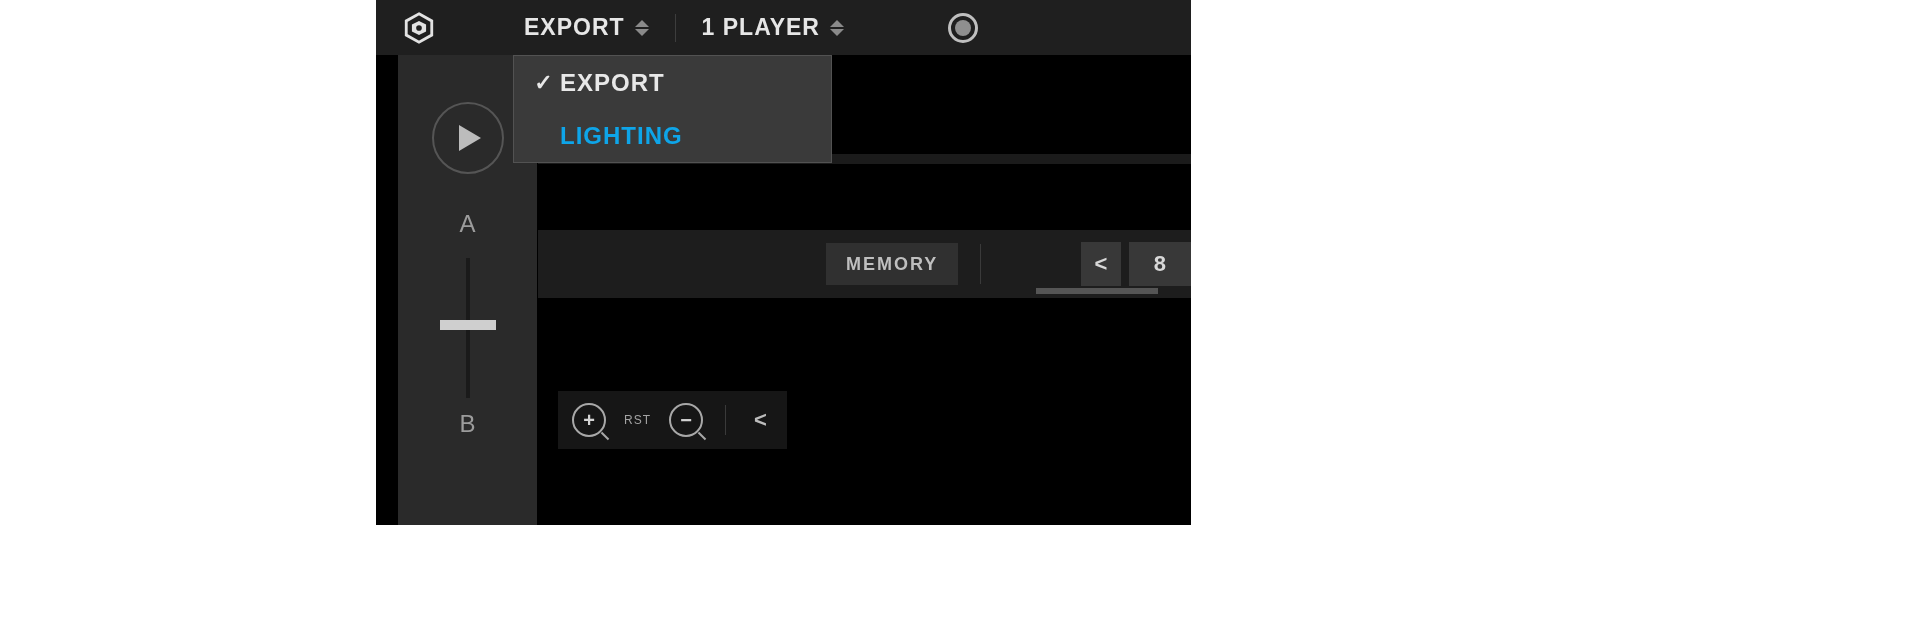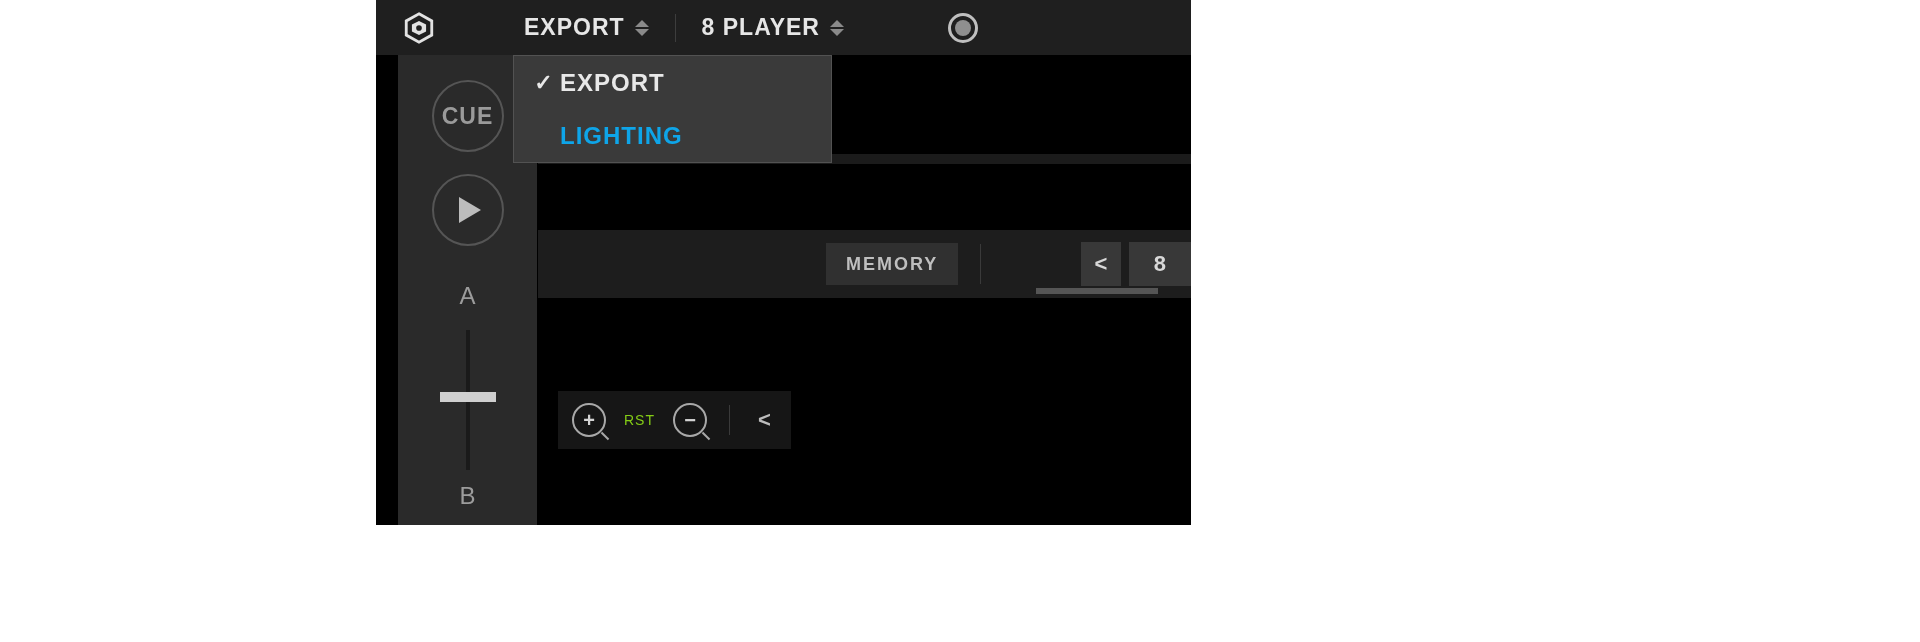--- a/index.html
+++ b/index.html
@@ -152,21 +152,21 @@
     display: flex; align-items: center; justify-content: center;
     color: #d4d4d4; font-size: 20px; font-weight: 700;
     position: relative; cursor: pointer;
   }
   .zoom-btn::after {
     content: ""; position: absolute;
     width: 10px; height: 2px; background: #a8a8a8;
     transform: rotate(45deg);
     right: -6px; bottom: -2px;
   }
-  .zoom-reset { color: #84cc16; font-size: 14px; letter-spacing: 1px; cursor: pointer; }
+  .zoom-reset { color: #a3a3a3; font-size: 12px; letter-spacing: 1px; cursor: pointer; }
   .zoom-sep { width: 1px; height: 30px; background: #3a3a3a; margin: 0 4px; }
   .zoom-prev { color: #bcbcbc; font-size: 22px; font-weight: 700; cursor: pointer; padding: 0 6px; }
 </style>
 </head>
 <body>
 
 <div class="app">
 
   <div class="topbar">
     <div class="logo-wrap">
@@ -181,21 +181,21 @@
       <span>EXPORT</span>
       <span class="stepper-icon">
         <span class="chev up"></span>
           <span class="chev down"></span>
       </span>
     </div>
 
     <div class="vsep"></div>
 
     <div class="mode-selector">
-      <span>8 PLAYER</span>
+      <span>1 PLAYER</span>
       <span class="stepper-icon">
         <span class="chev up"></span>
           <span class="chev down"></span>
       </span>
     </div>
 
     <div class="rec-wrap" style="margin-left:90px;">
       <div class="rec-outer">
         <div class="rec-inner"></div>
       </div>
@@ -207,23 +207,20 @@
       <span class="dd-check">✓</span>
       <span>EXPORT</span>
     </div>
     <div class="dd-item disabled">
       <span class="dd-check"></span>
       <span>LIGHTING</span>
     </div>
   </div>
 
   <div class="leftcol">
-    <div class="circle-btn">
-      <span>CUE</span>
-    </div>
     <div class="circle-btn play">
       <div class="play-tri"></div>
     </div>
     <div class="deck-label">A</div>
     <div class="fader">
       <div class="fader-mid"></div>
       <div class="fader-cap"></div>
     </div>
     <div class="deck-label" style="margin-top:12px;">B</div>
   </div>

